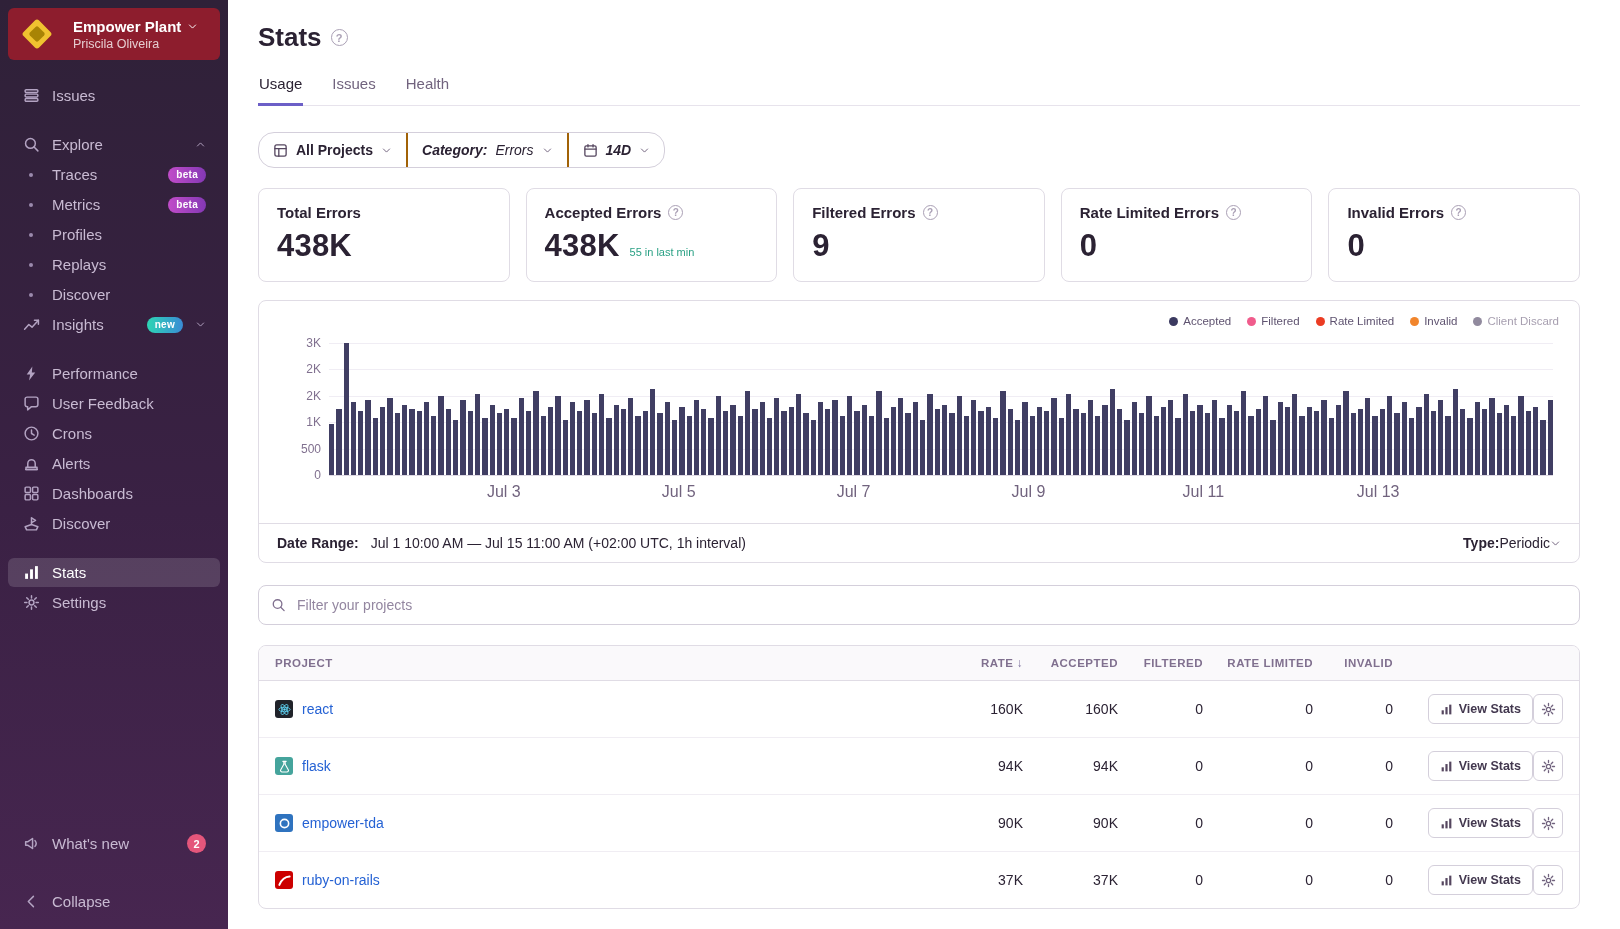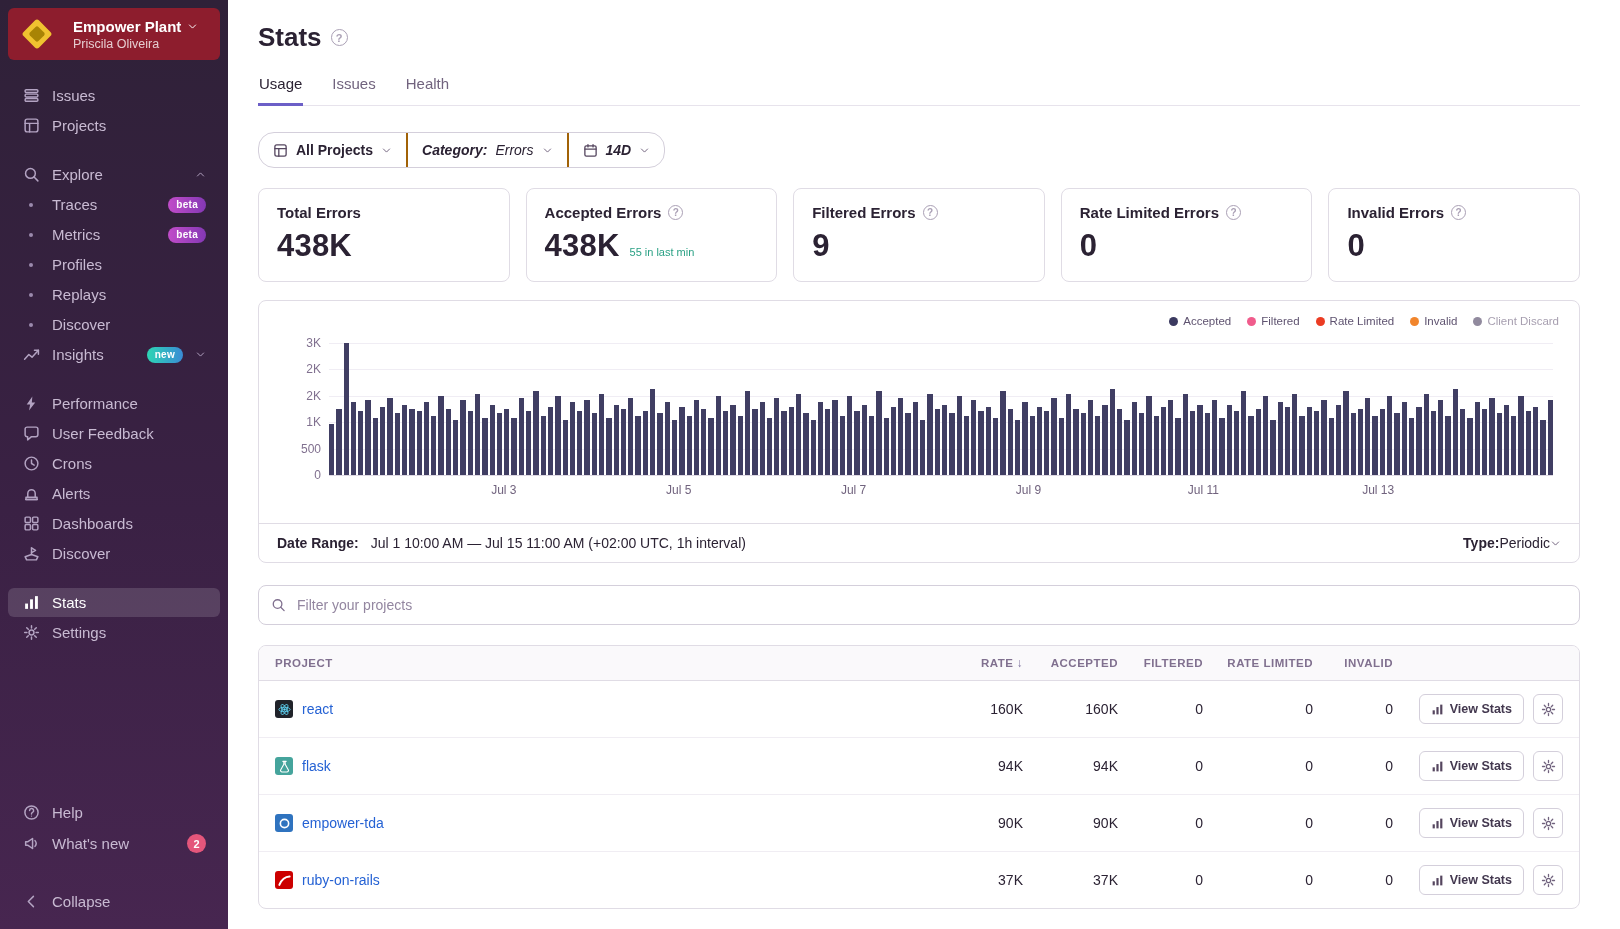--- a/index.html
+++ b/index.html
@@ -73,21 +73,21 @@
   .legend-dot { width:9px; height:9px; border-radius:50%; }
   .legend-item.muted { color:#a79fb0; }
 
   .chart-wrap { position:relative; margin:16px 6px 0 8px; height:176px; }
   .plot { position:absolute; left:46px; right:4px; top:0; height:132px; }
   .gridline { position:absolute; left:0; right:0; height:1px; background:#f0edf4; }
   .gridline.base { background:#ddd8e2; }
   .ylab { position:absolute; left:-48px; width:40px; text-align:right; font-size:12px; color:#80708f; transform:translateY(-50%); }
   .bars { position:absolute; left:0; right:0; top:0; bottom:0; display:flex; align-items:flex-end; gap:2px; }
   .bar { flex:1; background:#403e63; min-width:1px; }
-  .x-labels { position:absolute; top:140px; left:46px; right:4px; height:18px; font-size:12px; color:#71637e; }
+  .x-labels { position:absolute; top:140px; left:46px; right:4px; height:18px; font-size:16px; color:#71637e; }
   .x-labels span { position:absolute; transform:translateX(-50%); }
 
   .date-bar { border-top:1px solid #e0dce5; padding:11px 18px; display:flex; align-items:center; font-size:14px; gap:12px; }
   .type-sel { margin-left:auto; display:flex; align-items:center; cursor:pointer; }
 
   .search-row { margin-top:22px; position:relative; }
   .search-row .icon-abs { position:absolute; left:13px; top:50%; transform:translateY(-50%); color:#80708f; display:flex; }
   .search-row .icon-abs svg { width:15px; height:15px; }
   .search-input { width:100%; height:40px; border:1px solid #d4cfdb; border-radius:8px; padding:0 14px 0 38px;
                   font-size:14px; color:#2b2233; outline:none; font-family:inherit; background:#fff; }
@@ -96,21 +96,21 @@
   .table { margin-top:20px; border:1px solid #e0dce5; border-radius:8px; overflow:hidden; background:#fff; }
   .thead { display:flex; align-items:center; background:#faf9fb; border-bottom:1px solid #e0dce5; padding:10px 16px;
            font-size:11.5px; font-weight:bold; color:#80708f; letter-spacing:.5px; }
   .trow { display:flex; align-items:center; padding:13px 16px; border-bottom:1px solid #f0edf3; font-size:14px; }
   .trow:last-child { border-bottom:none; }
   .col-project { flex:1; display:flex; align-items:center; gap:9px; }
   .col-num { width:95px; text-align:right; }
   .col-filtered { width:85px; text-align:right; }
   .col-rate { width:110px; text-align:right; }
   .col-invalid { width:80px; text-align:right; }
-  .col-actions { width:170px; display:flex; justify-content:flex-end; align-items:center; gap:9px; }
+  .col-actions { width:170px; display:flex; justify-content:flex-end; align-items:center; }
   .sort-arrow { color:#8075a0; margin-left:3px; font-size:12px; }
   .proj-icon { width:18px; height:18px; border-radius:3px; display:flex; align-items:center; justify-content:center; overflow:hidden; }
   .proj-icon svg { width:15px; height:15px; display:block; }
   .proj-link { color:#2562d4; cursor:pointer; }
   .vs-btn { display:flex; gap:6px; align-items:center; border:1px solid #d4cfdb; border-radius:6px; height:30px; padding:0 11px;
             font-size:12.5px; font-weight:bold; color:#43384f; background:#fff; cursor:pointer; font-family:inherit; }
   .vs-btn svg { width:13px; height:13px; display:block; color:#55465f; }
   .gear-btn { width:30px; height:30px; border:1px solid #d4cfdb; border-radius:6px; display:flex; align-items:center;
               justify-content:center; color:#71637e; background:#fff; cursor:pointer; }
   .gear-btn svg { width:15px; height:15px; display:block; }
@@ -143,29 +143,20 @@
           <div class="sb-item">
             <span class="sb-ic">
               <svg viewBox="0 0 16 16" fill="none" stroke="currentColor" stroke-width="1.4" stroke-linecap="round" stroke-linejoin="round">
                 <rect x="2" y="2.5" width="12" height="2.6" rx="1"></rect>
                 <rect x="2" y="6.7" width="12" height="2.6" rx="1"></rect>
                 <rect x="2" y="10.9" width="12" height="2.6" rx="1"></rect>
               </svg>
             </span>
             <span>Issues</span>
           </div>
-          <div class="sb-item">
-            <span class="sb-ic">
-              <svg viewBox="0 0 16 16" fill="none" stroke="currentColor" stroke-width="1.4" stroke-linecap="round" stroke-linejoin="round">
-                <rect x="2" y="2" width="12" height="12" rx="2"></rect>
-                <path d="M2 6h12M6.2 6v8"></path>
-              </svg>
-            </span>
-            <span>Projects</span>
-          </div>
         </div>
         <div class="sb-section">
           <div class="sb-item">
             <span class="sb-ic">
               <svg viewBox="0 0 16 16" fill="none" stroke="currentColor" stroke-width="1.4" stroke-linecap="round" stroke-linejoin="round">
                 <circle cx="7" cy="7" r="4.6"></circle>
                 <path d="M10.4 10.4L14 14"></path>
               </svg>
             </span>
             <span>Explore</span>
@@ -297,30 +288,20 @@
               <svg viewBox="0 0 16 16" fill="none" stroke="currentColor" stroke-width="1.4" stroke-linecap="round" stroke-linejoin="round">
                 <circle cx="8" cy="8" r="2.3"></circle>
                 <path d="M8 1.6v2.1M8 12.3v2.1M1.6 8h2.1M12.3 8h2.1M3.5 3.5L5 5M11 11l1.5 1.5M12.5 3.5L11 5M5 11l-1.5 1.5"></path>
               </svg>
             </span>
             <span>Settings</span>
           </div>
         </div>
       </nav>
     <div class="sb-footer" id="sb-footer">
-        <div class="sb-item">
-          <span class="sb-ic">
-            <svg viewBox="0 0 16 16" fill="none" stroke="currentColor" stroke-width="1.4" stroke-linecap="round" stroke-linejoin="round">
-              <circle cx="8" cy="8" r="6.2"></circle>
-              <path d="M6.2 6.1a1.9 1.9 0 1 1 2.7 1.8c-.6.3-.9.7-.9 1.4"></path>
-              <circle cx="8" cy="11.4" r="0.6" fill="currentColor" stroke="none"></circle>
-            </svg>
-          </span>
-          <span>Help</span>
-        </div>
         <div class="sb-item">
           <span class="sb-ic">
             <svg viewBox="0 0 16 16" fill="none" stroke="currentColor" stroke-width="1.4" stroke-linecap="round" stroke-linejoin="round">
               <path d="M2.5 6.3v3.4h2.2l4.3 3V3.3l-4.3 3z"></path>
               <path d="M11.3 5.3a4.2 4.2 0 0 1 0 5.4"></path>
             </svg>
           </span>
           <span>What's new</span>
           <span class="count-badge">2</span>
         </div>

